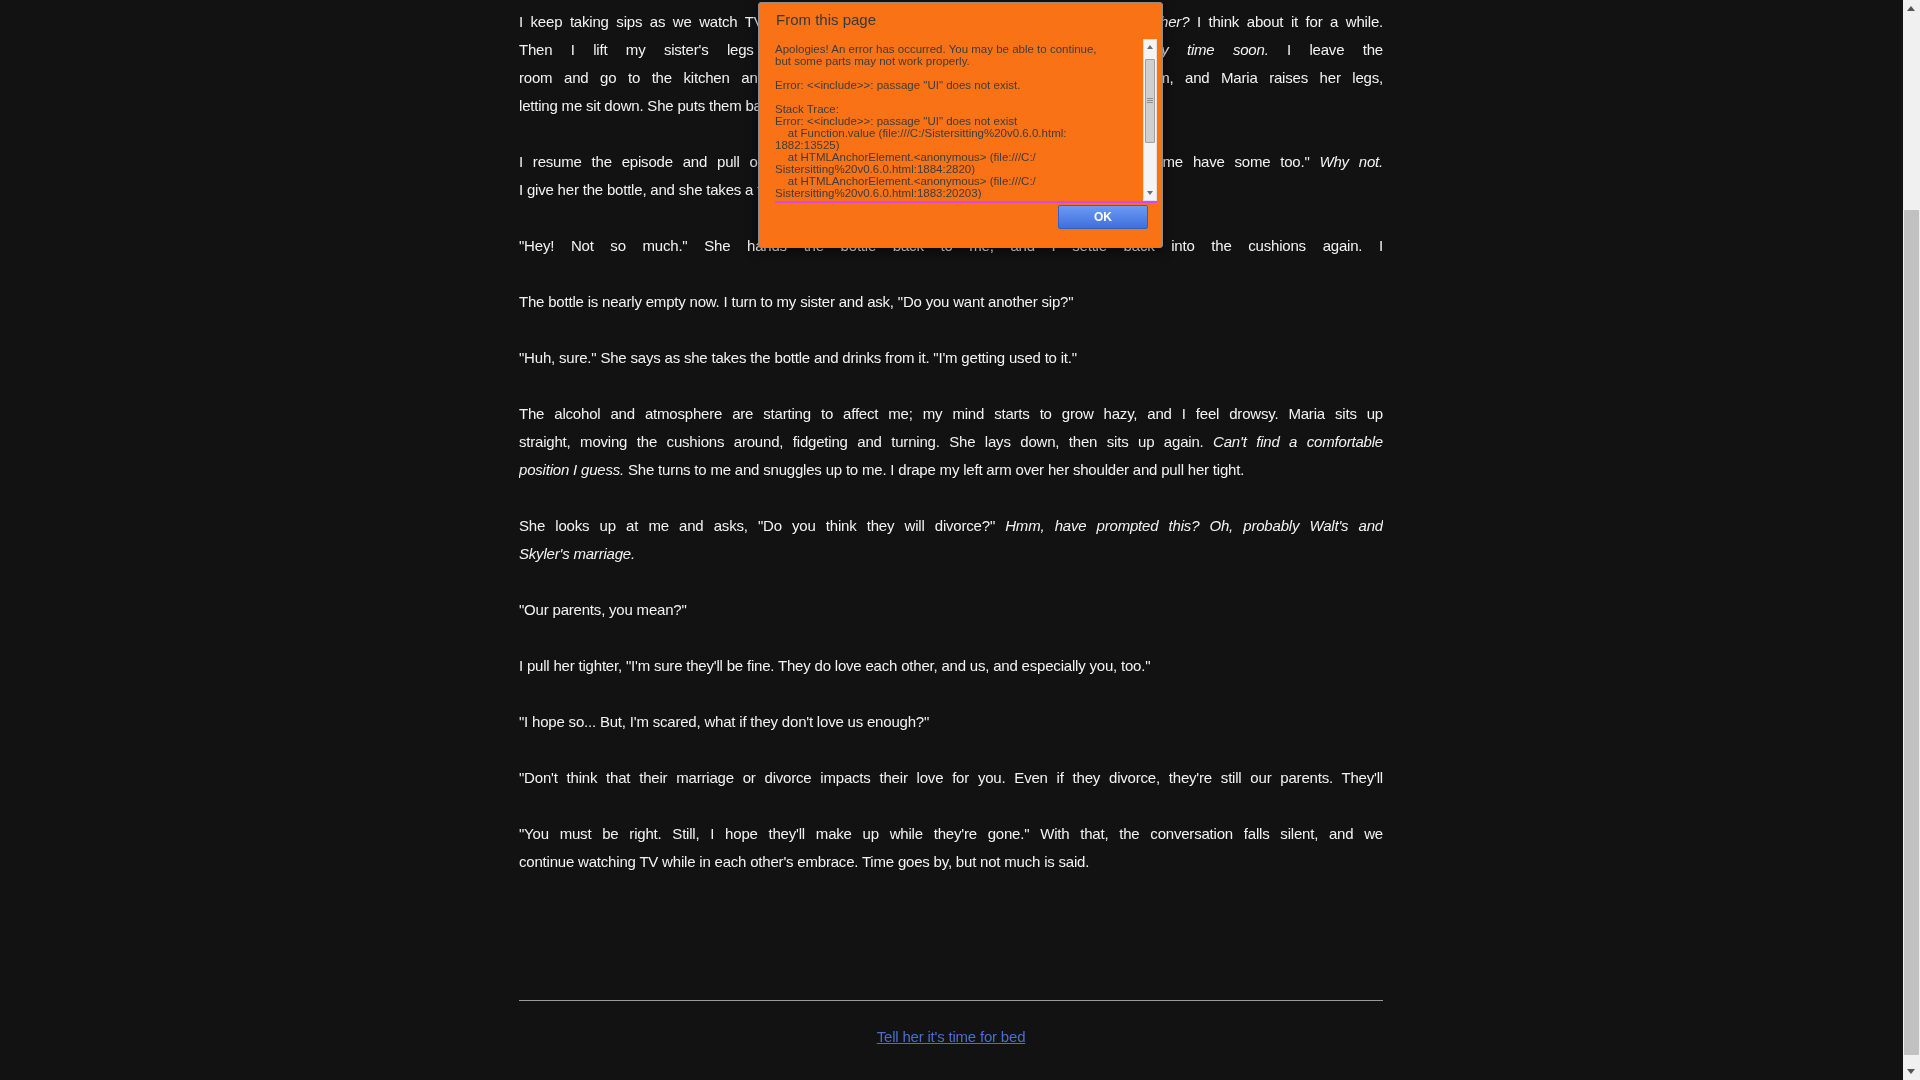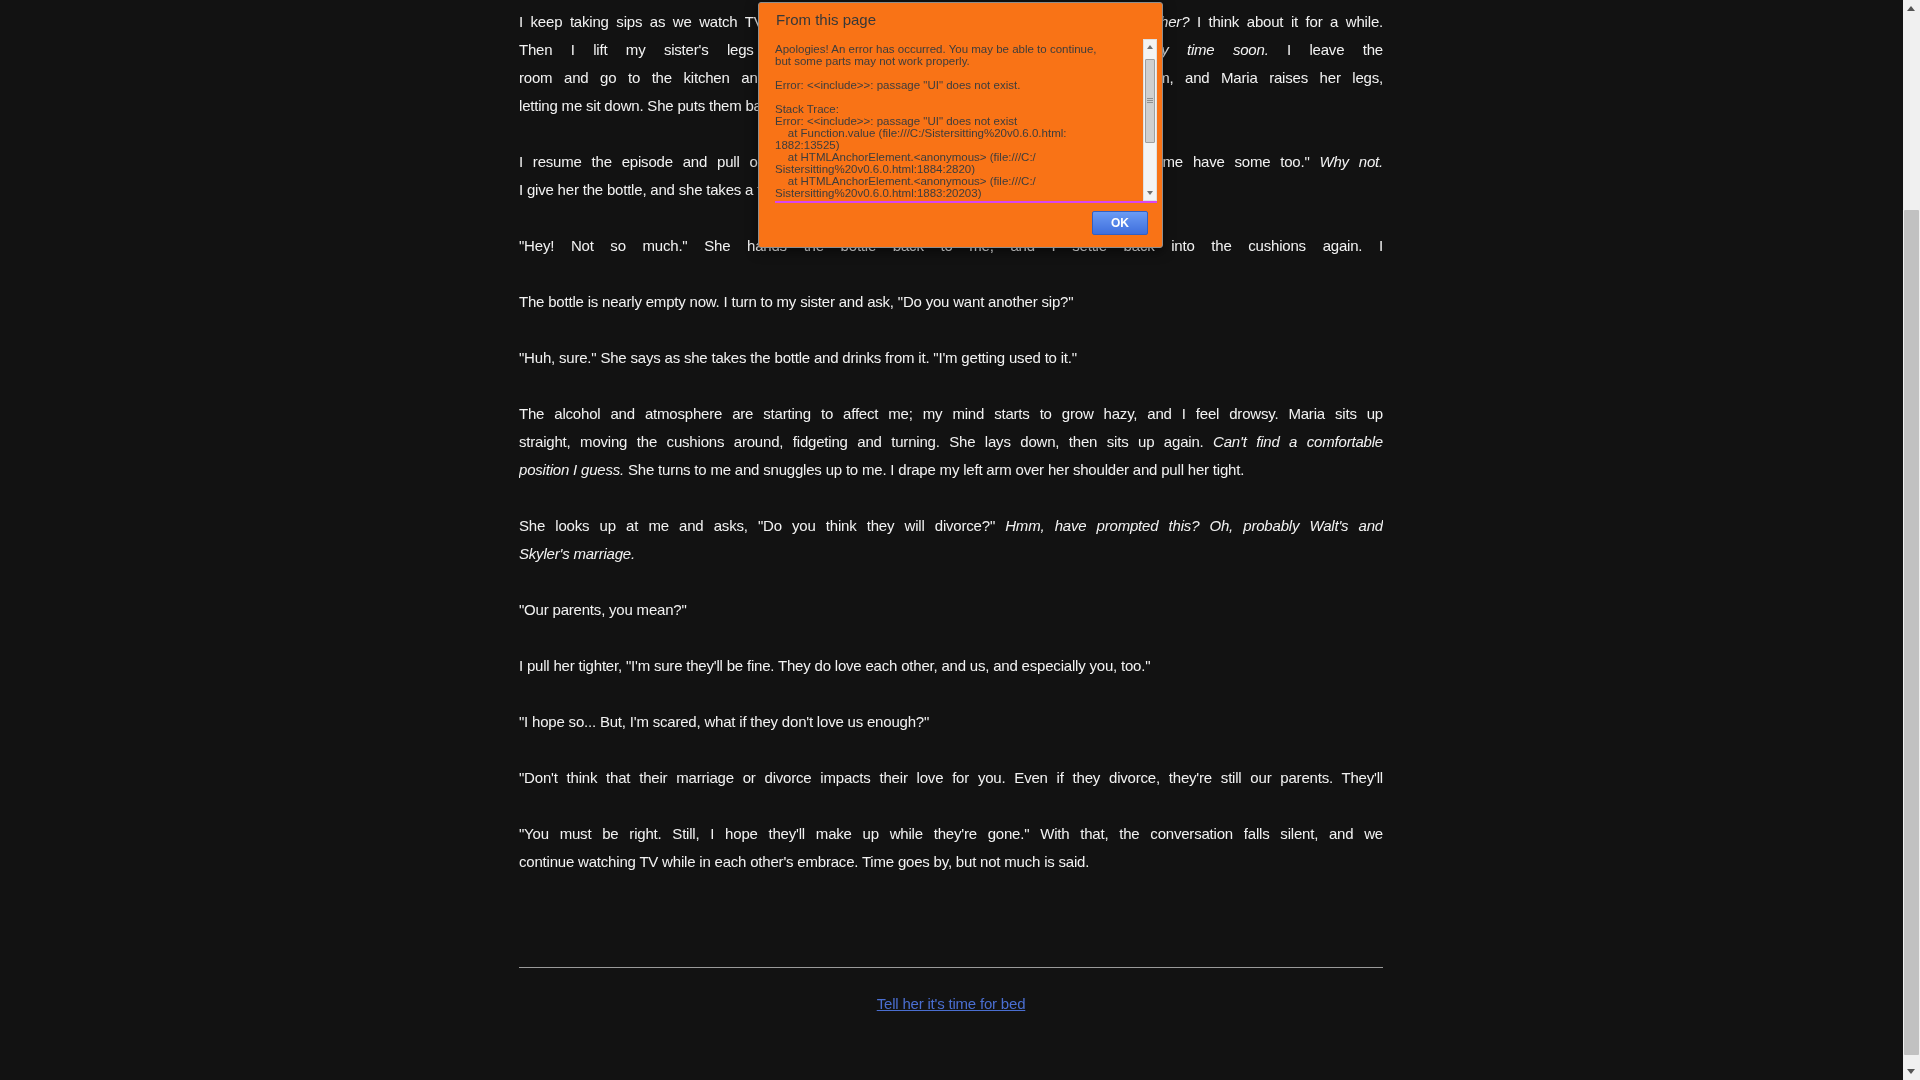--- a/index.html
+++ b/index.html
@@ -59,21 +59,21 @@
   .dlg-thumb{
     position:absolute;left:1px;top:19px;width:10px;height:84px;
     background:#cfcfcf;border:1px solid #9f9f9f;border-radius:1px;box-sizing:border-box;
   }
   .dlg-grip{
     position:absolute;left:1px;right:1px;top:38px;height:5px;
     background:repeating-linear-gradient(to bottom,#909090 0 1px,transparent 1px 2px);
   }
   .dialog-footer{position:absolute;left:0;right:0;bottom:0;height:47px;}
   .ok-button{
-    position:absolute;right:14px;top:11px;width:56px;height:24px;
+    position:absolute;right:14px;top:5px;width:90px;height:24px;
     background:linear-gradient(to bottom,#6b9bf4,#3f6fdd);
     border:1px solid #3260c4;border-radius:2px;
     color:#ffffff;font-weight:bold;font-size:12px;
     font-family:"Liberation Sans","DejaVu Sans",sans-serif;
     cursor:pointer;
   }
   
   .page-scrollbar{
     position:absolute;right:0;top:0;width:17px;height:1080px;
     background:#f0f0f0;z-index:20;
@@ -133,21 +133,21 @@
     </div>
     <div class="para">
       <div class="line"><span>"Don't think that their marriage or divorce impacts their love for you. Even if they divorce, they're still our parents. They'll</span></div>
     </div>
     <div class="para">
       <div class="line"><span>"You must be right. Still, I hope they'll make up while they're gone." With that, the conversation falls silent, and we</span></div>
       <div class="line last"><span>continue watching TV while in each other's embrace. Time goes by, but not much is said.</span></div>
     </div>
   </div>
 
-<div class="story" style="top:967px;">
+<div class="story" style="top:1000px;">
   <hr>
   <div class="link-row">
     <a>Tell her it's time for bed</a>
   </div>
 </div>
 
 <div class="dialog">
   <div class="dialog-title">From this page</div>
   <div class="dialog-scroll">
     <div class="dialog-body">Apologies! An error has occurred. You may be able to continue,

